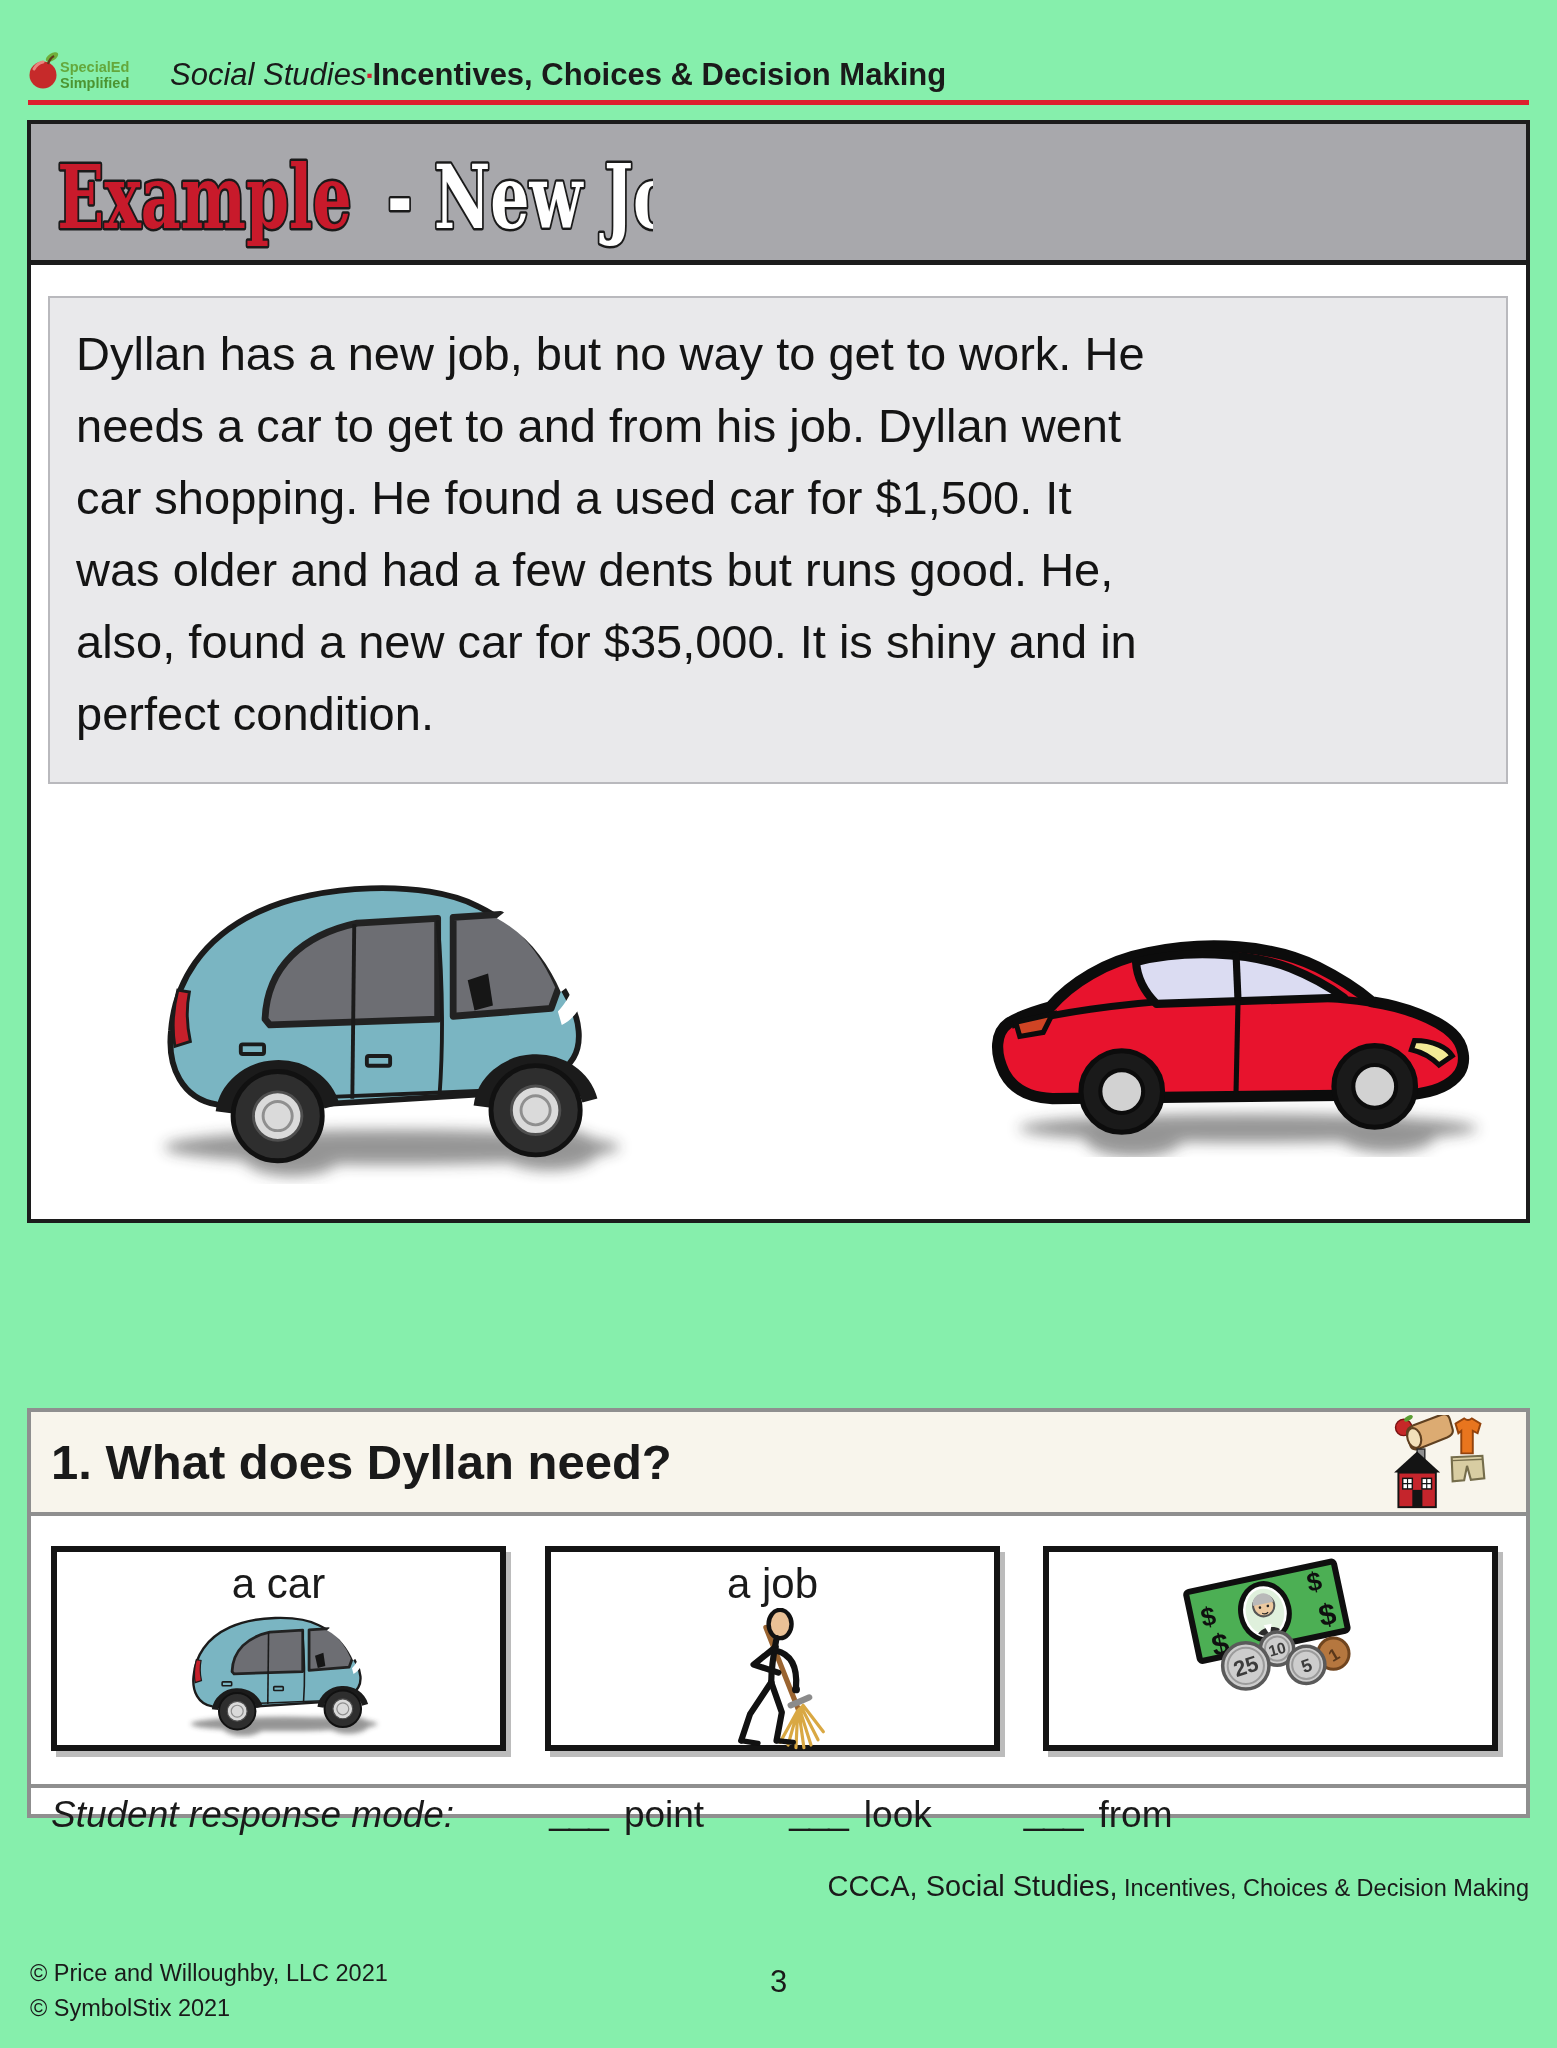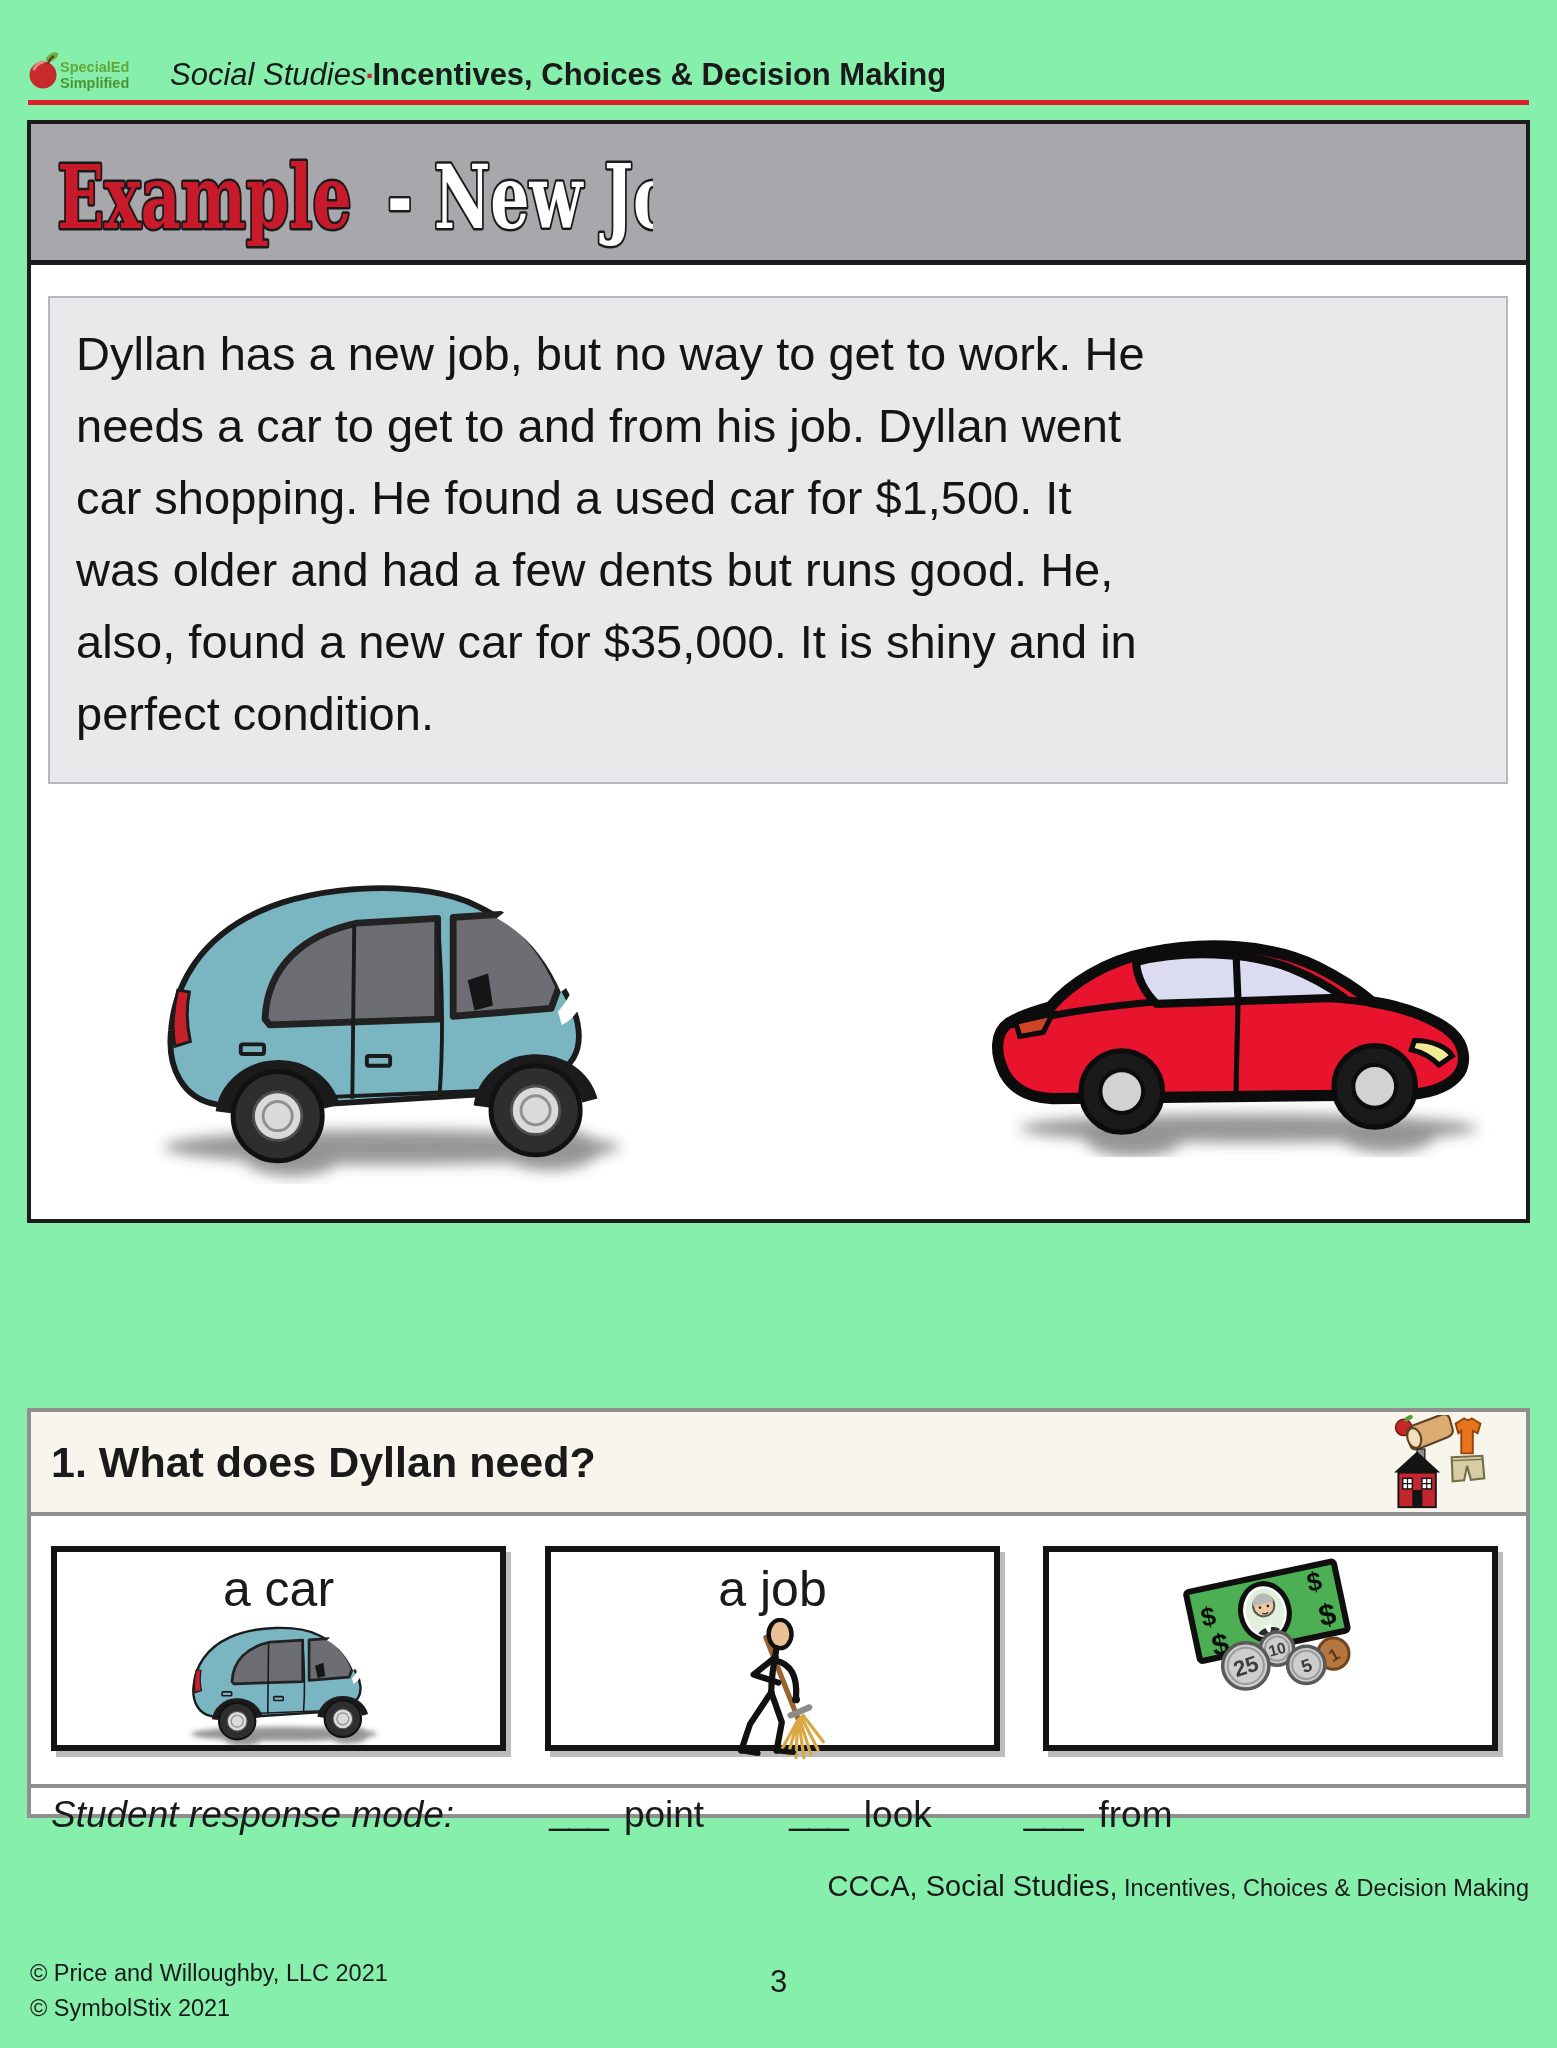--- a/index.html
+++ b/index.html
@@ -28,27 +28,27 @@
     font-size:47px; line-height:72px; white-space:pre-line; color:#141414; }
   .used-car-img { position:absolute; left:80px; top:740px; width:535px; height:320px; }
   .new-car-img  { position:absolute; left:950px; top:798px; width:510px; height:235px; }
 
   
   .question-box { position:absolute; left:27px; top:1408px; width:1503px; height:410px;
     border:4px solid #8f8f8f; background:#ffffff; }
   .q-header { position:absolute; left:0; top:0; right:0; height:104px;
     background:#f8f5ec; border-bottom:4px solid #8f8f8f;
     display:flex; align-items:center; padding-left:20px; }
-  .q-title { font-size:43px; font-weight:bold; }
+  .q-title { font-size:49px; font-weight:bold; }
   .needs-cluster { position:absolute; right:30px; top:3px; width:104px; height:96px; }
 
   .option-card { position:absolute; top:134px; width:455px; height:205px;
     border:6px solid #141414; background:#ffffff; box-shadow:5px 6px 0 #bcbcbc; }
   .option-card.c1 { left:20px; } .option-card.c2 { left:514px; } .option-card.c3 { left:1012px; }
-  .option-label { text-align:center; font-size:50px; margin-top:8px; }
+  .option-label { text-align:center; font-size:42px; margin-top:8px; }
   .option-art { display:flex; justify-content:center; align-items:flex-start; }
 
   .response-row { position:absolute; left:0; right:0; top:344px; height:58px;
     border-top:4px solid #8f8f8f; display:flex; align-items:center;
     padding-left:20px; font-size:37px;margin-top:28px; }
   .resp-label { font-style:italic; }
   .resp-group { display:flex; align-items:baseline; }
   .resp-group .blank { letter-spacing:-1px; font-weight:normal; position:relative; top:-3px;text-align:center; }
   .resp-group .word { margin-left:16px; }
   .g1 { margin-left:95px; } .g2 { margin-left:85px; } .g3 { margin-left:92px; }

